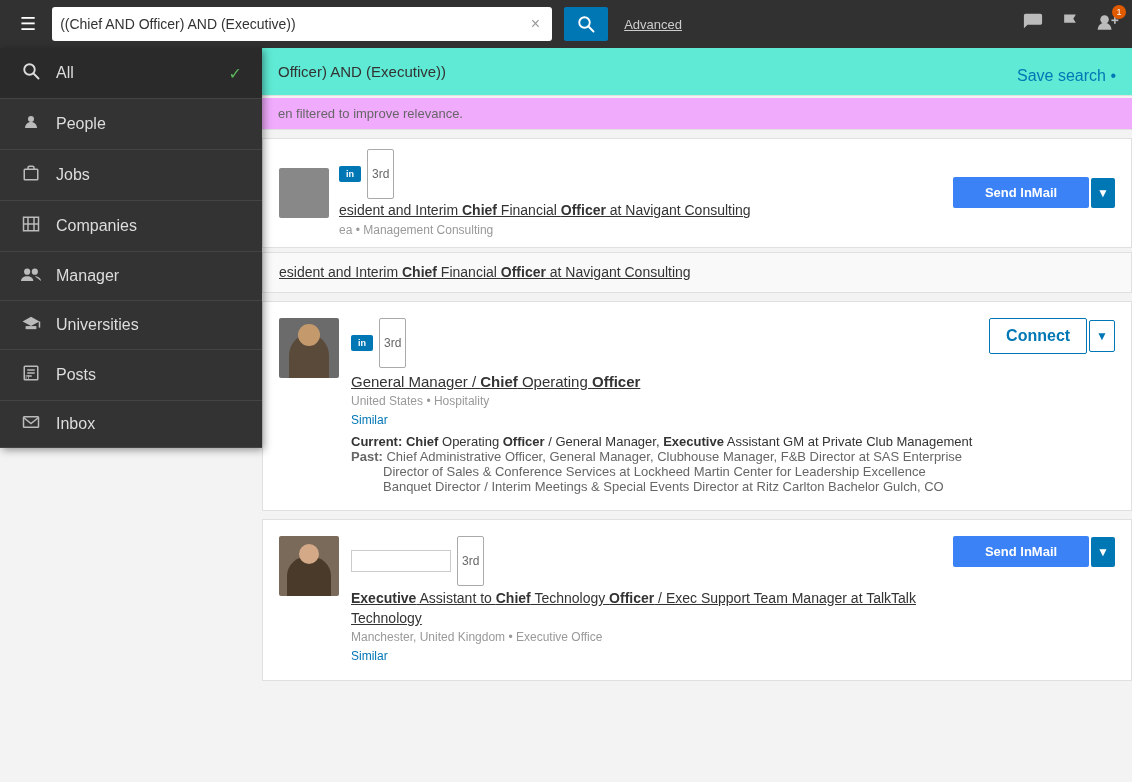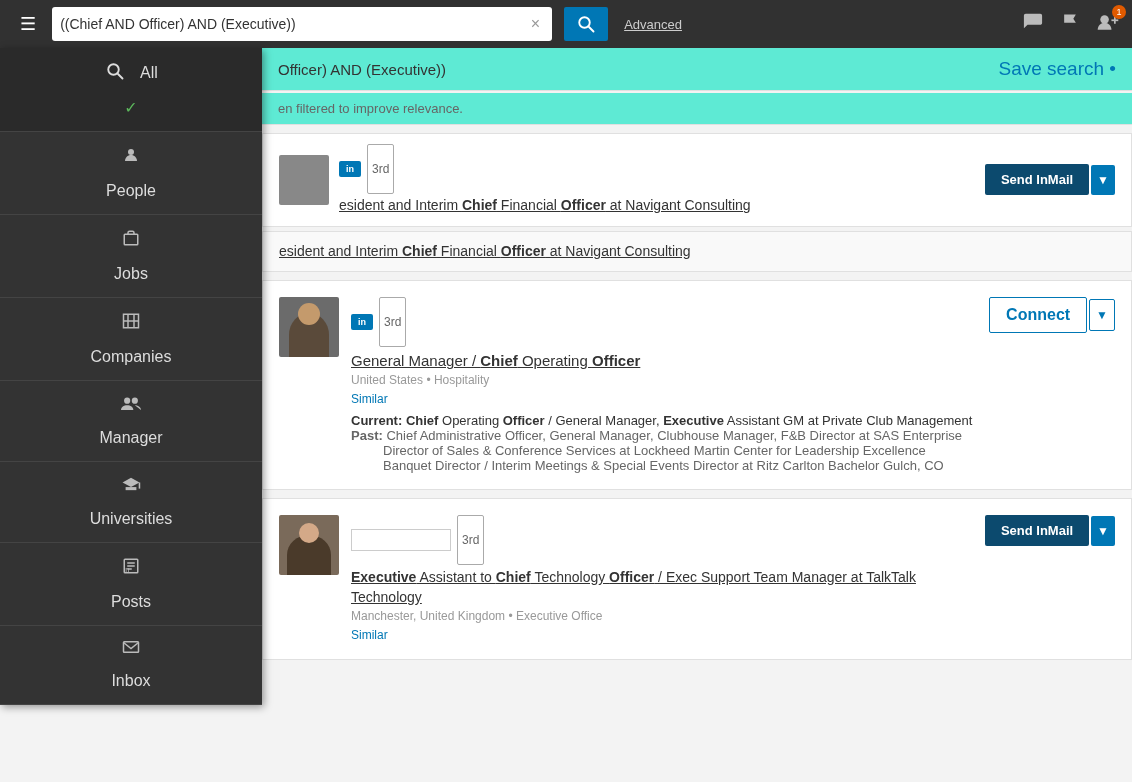--- a/index.html
+++ b/index.html
@@ -128,21 +128,20 @@
     }
     .dropdown-item {
       display: flex;
       align-items: center;
       padding: 14px 20px;
       color: #ddd;
       cursor: pointer;
       font-size: 16px;
       border-bottom: 1px solid #444;
       gap: 14px;
-      flex-direction: column;
     }
     .dropdown-item.all-item {
       background: #2a2a2a;
       display: flex;
       justify-content: space-between;
     }
     .dropdown-icon {
       width: 22px;
       text-align: center;
       font-size: 16px;
@@ -161,27 +160,28 @@
       justify-content: space-between;
       border-bottom: 1px solid #e0e0e0;
       margin-bottom: 2px;
     }
     .search-query-title {
       font-size: 15px;
       color: #333;
     }
     .save-search-link {
       color: #0077b5;
-      font-size: 19px;
-      cursor: pointer;
+      font-size: 16px;
+      cursor: pointer;
+      margin-top: 9px;
     }
 
     
     .filter-notice {
-      background: #5eead4;
+      background: #f0abfc;
       padding: 8px 16px;
       font-size: 13px;
       color: #666;
       border-bottom: 1px solid #e0e0e0;
       margin-bottom: 8px;
     }
 
     
     .result-card {
       background: #fff;
@@ -241,24 +241,24 @@
       flex-direction: column;
       align-items: flex-end;
       gap: 4px;
     }
     .action-row {
       display: flex;
       align-items: center;
       gap: 2px;
     }
     .btn-primary {
-      background: #0c4a6e;
+      background: #3b82f6;
       color: #fff;
       border: none;
-      padding: 8px 16px;
+      padding: 8px 32px;
       font-size: 13px;
       font-weight: bold;
       cursor: pointer;
       border-radius: 2px;
     }
     .btn-outline {
       background: #fff;
       color: #0077b5;
       border: 1px solid #0077b5;
       padding: 8px 16px;
@@ -443,20 +443,21 @@
   <div style="background:#fff; border:1px solid #e0e0e0; padding:10px 16px; margin-bottom:4px; display:flex; align-items:center; gap:10px;">
     <div style="width:50px;height:50px;background:#888;border-radius:2px;flex-shrink:0;"></div>
     <div style="flex:1;">
       <div style="display:flex;align-items:center;gap:6px;margin-bottom:2px;">
         <div class="li-logo" style="font-size:9px;font-weight:bold;">in</div>
         <span class="degree-badge">3rd</span>
       </div>
       <div class="result-title">
         esident and Interim <strong>Chief</strong> Financial <strong>Officer</strong> at Navigant Consulting
       </div>
+      <div class="result-location">ea • Management Consulting</div>
     </div>
     <div class="result-actions">
       <div class="action-row">
         <button class="btn-primary">Send InMail</button>
         <button class="dropdown-arrow">▼</button>
       </div>
     </div>
   </div>
 
   <div style="background:#f9f9f9; border:1px solid #e0e0e0; padding:10px 16px; margin-bottom:8px;">

